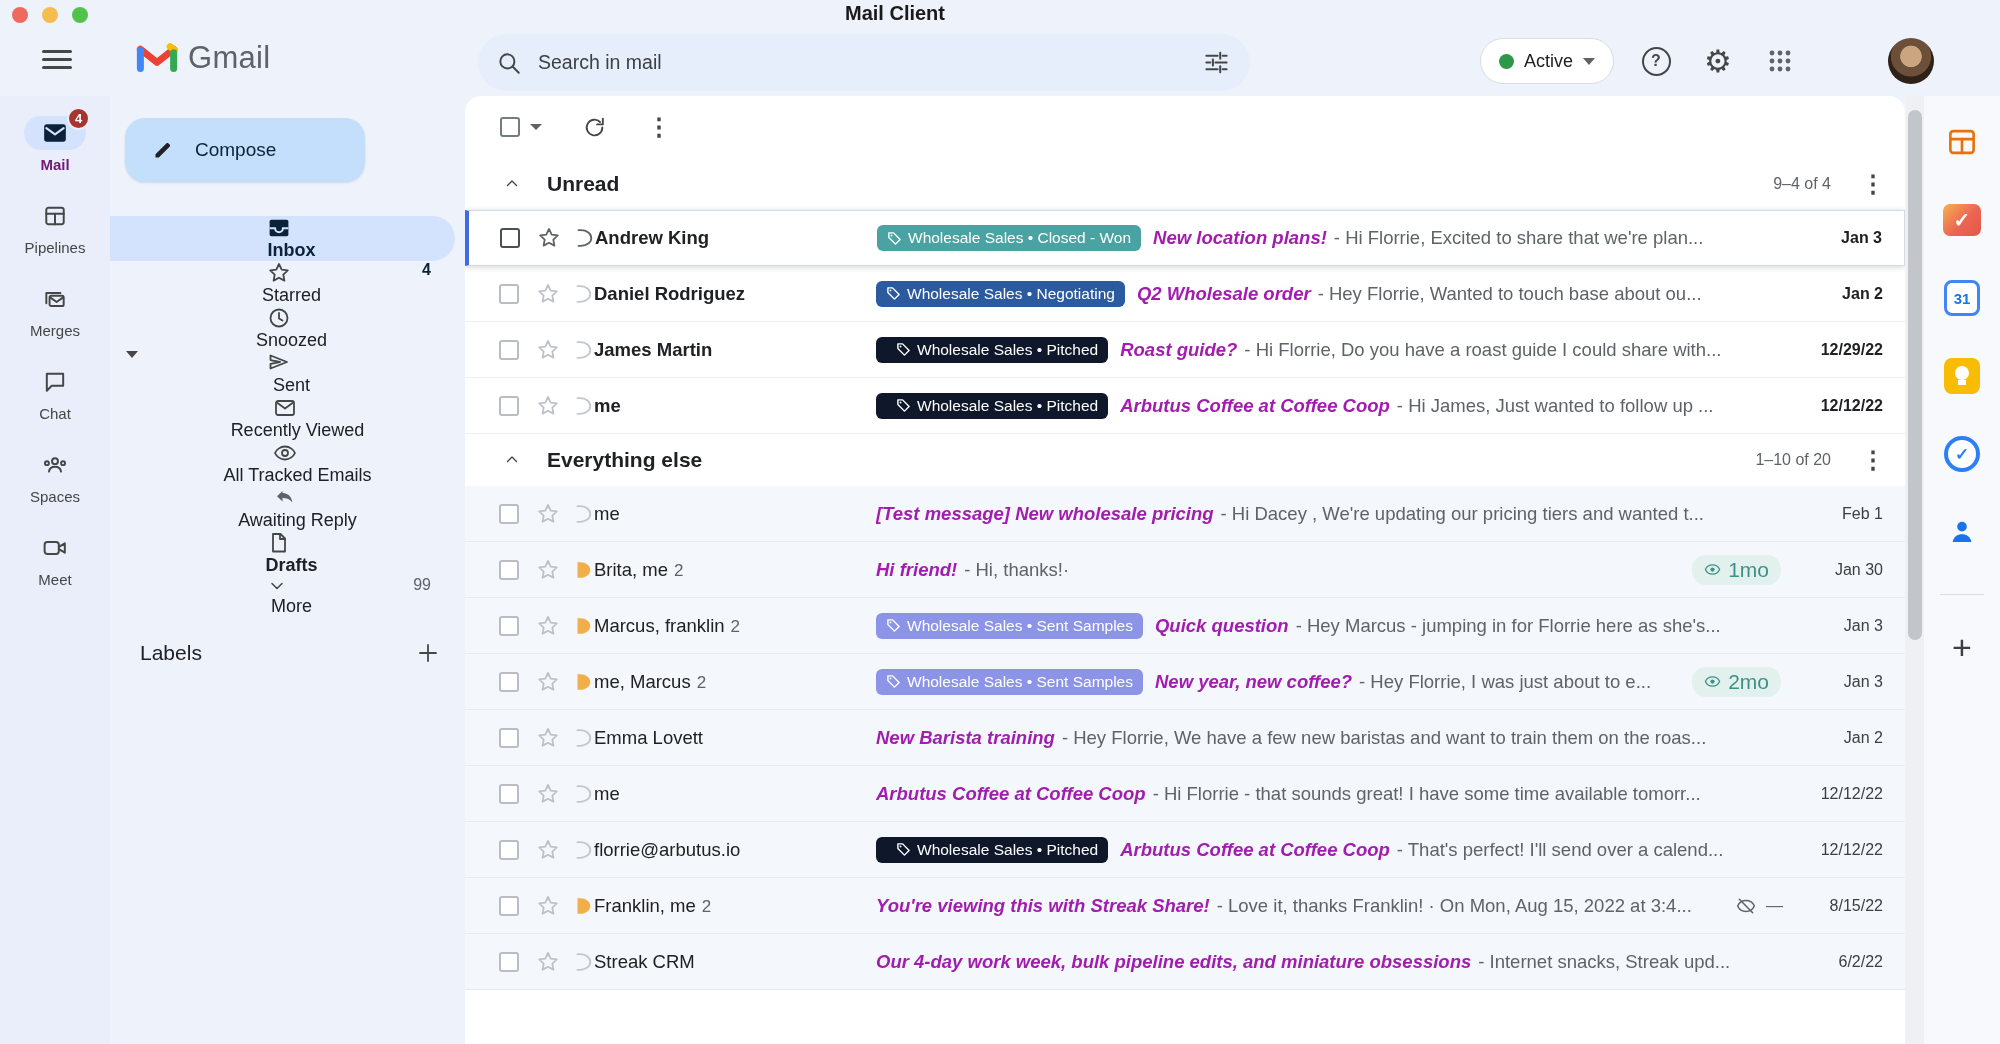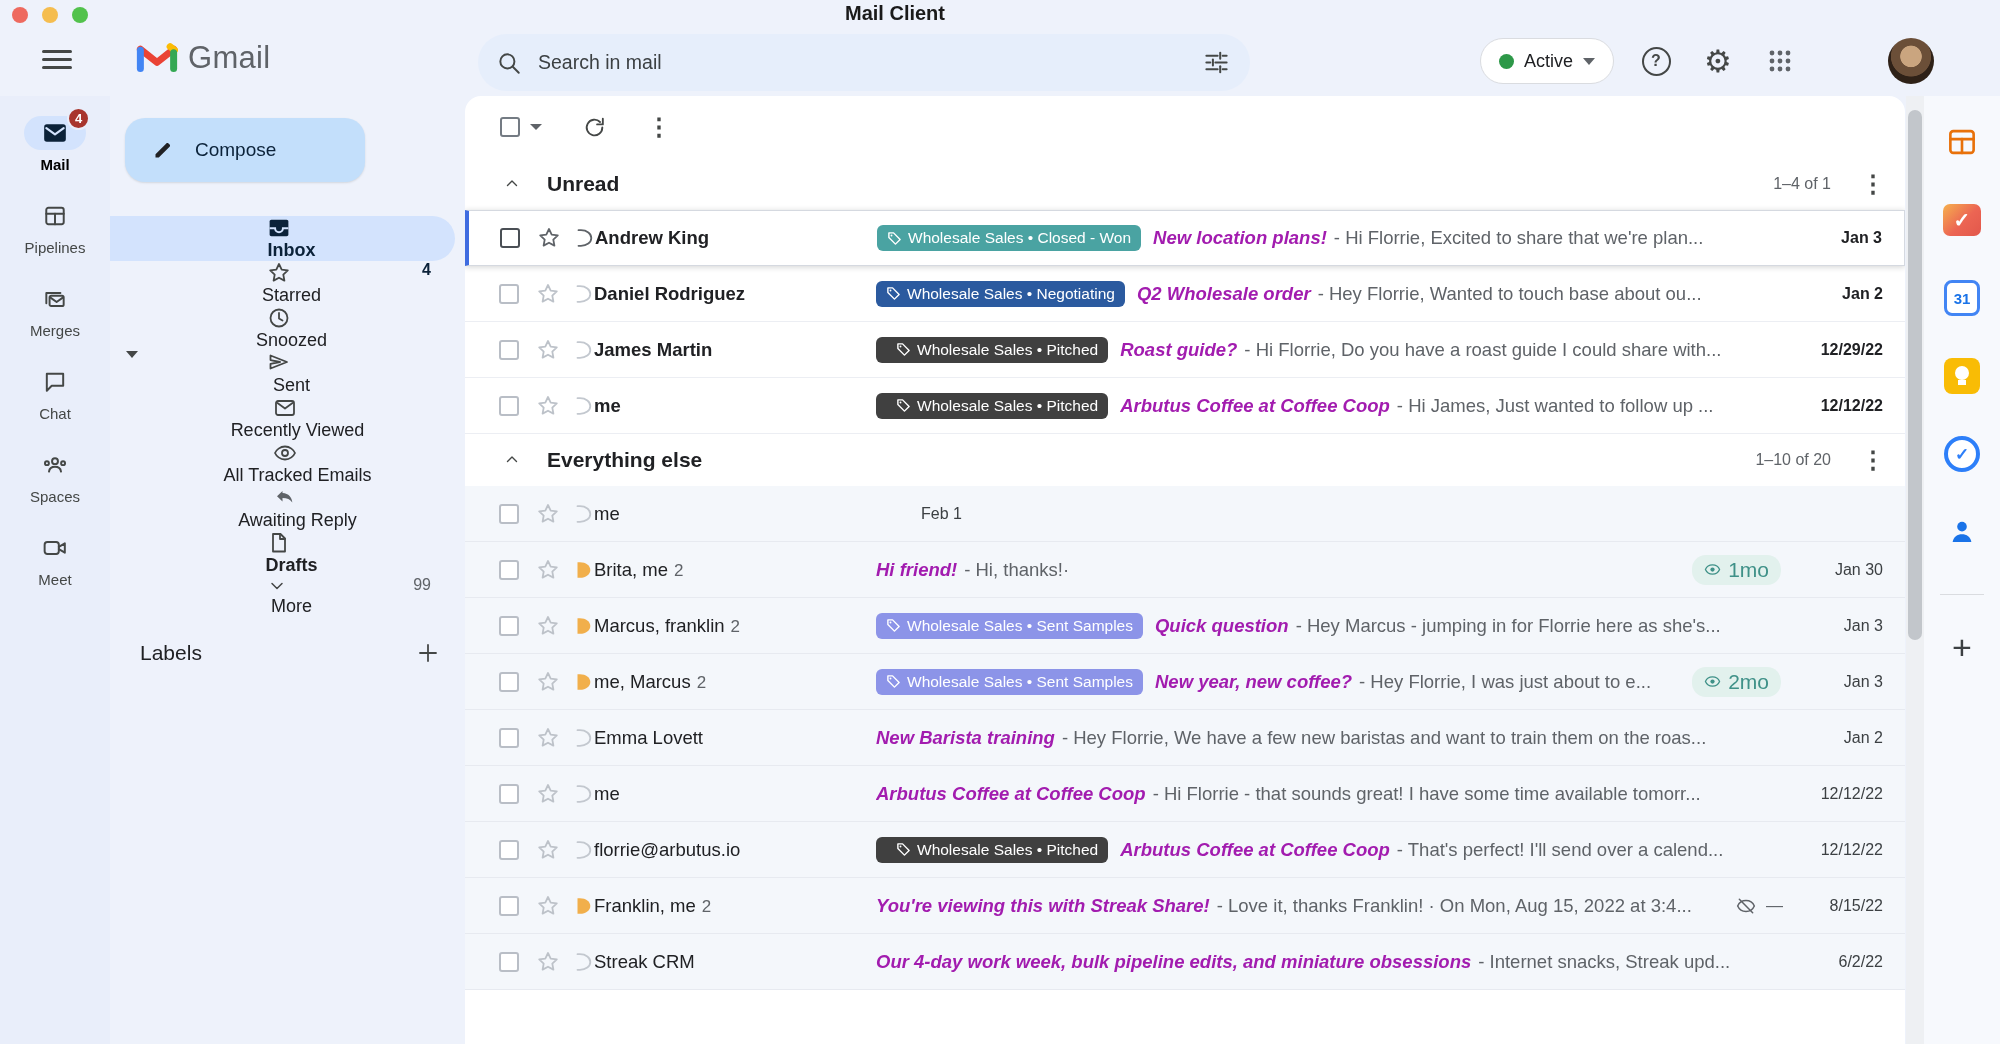--- a/index.html
+++ b/index.html
@@ -34,21 +34,21 @@
   .gear-glyph::before { content:"⚙"; font-size:31px; color:#444746; }
   .avatar { width:46px; height:46px; border-radius:50%; margin-left:88px; background:radial-gradient(circle at 50% 40%, #caa57f 0 29%, #6b4f38 31% 55%, #2e2117 57%); cursor:pointer; }
 
   
   .rail { position:absolute; left:0; top:96px; bottom:0; width:110px; background:#e9eefa; }
   .rail-item { width:100%; margin-top:26px; display:flex; flex-direction:column; align-items:center; cursor:pointer; }
   .rail-item:first-child { margin-top:20px; }
   .rail-pill { width:62px; height:34px; border-radius:17px; display:flex; align-items:center; justify-content:center; position:relative; color:#444746; }
   .rail-item.active .rail-pill { background:#d3e3fd; color:#0b2239; }
   .rail-label { margin-top:6px; font-size:15px; color:#444746; }
-  .rail-item.active .rail-label { font-weight:700; color:#000000; }
+  .rail-item.active .rail-label { font-weight:700; color:#701a75; }
   .rail-badge { position:absolute; top:-9px; right:-4px; min-width:23px; height:23px; border-radius:12px; background:#a8352d; color:#fff; font-size:13px; font-weight:700; display:flex; align-items:center; justify-content:center; border:2px solid #e9eefa; }
 
   
   .sidebar { position:absolute; left:110px; top:96px; bottom:0; width:355px; }
   .compose { position:absolute; left:15px; top:22px; width:240px; height:64px; border-radius:20px; background:#c3dffb; display:flex; align-items:center; padding-left:26px; gap:20px; cursor:pointer; box-shadow:0 1px 2px rgba(60,64,67,.15); }
   .compose-label { font-size:19px; font-weight:500; color:#0b2239; }
   .nav-list { position:absolute; top:120px; left:0; right:10px; }
   .nav-row { height:45px; display:flex; align-items:center; padding:0 24px 0 42px; border-radius:0 23px 23px 0; font-size:18px; color:#202124; position:relative; cursor:pointer;flex-direction:column; }
   .nav-row .nicon { width:26px; margin-right:24px; display:flex; color:#444746; flex:none; }
   .nav-row.active { background:#d3e3fd; font-weight:700; color:#0b2239; }
@@ -82,21 +82,21 @@
   .star { margin-left:17px; color:#bdc2c9; display:flex; flex:none; }
   .row.selected .star, .row.selected .pennant { color:#5f6368; }
   .pennant { margin-left:12px; color:#c3c8cf; display:flex; flex:none; }
   .pennant.orange svg path { fill:#f1af4b; stroke:none; }
   .sender { width:282px; flex:none; margin-left:0; font-size:18.5px; color:#202124; white-space:nowrap; overflow:hidden; }
   .unread .sender { font-weight:700; }
   .scount { color:#5f6368; font-size:17px; font-weight:400; margin-left:6px; }
   .badge { flex:none; display:inline-flex; align-items:center; gap:6px; color:#fff; font-size:15.5px; font-weight:500; border-radius:6px; padding:4px 10px; margin-right:12px; cursor:pointer; }
   .badge-teal { background:#4aa3a2; }
   .badge-navy { background:#2b5a9f; }
-  .badge-indigo { background:#404040;padding-left:20px; }
+  .badge-indigo { background:#0f172a;padding-left:20px; }
   .badge-peri { background:#8c94e8; }
   .line { flex:1; white-space:nowrap; overflow:hidden; text-overflow:ellipsis; font-size:18.5px; }
   .subject { font-weight:700; color:#a21caf;font-style:italic; }
   .snippet { color:#5f6368; margin-left:7px; }
   .viewpill { flex:none; display:flex; align-items:center; gap:7px; background:#e2f1ed; color:#3f9188; border-radius:14px; padding:3px 12px; font-size:21px; font-weight:500; margin:0 16px 0 10px; }
   .eyeoff-wrap { flex:none; display:flex; align-items:center; gap:10px; color:#5f6368; margin:0 14px 0 10px; font-size:17px; }
   .date { flex:none; min-width:86px; text-align:right; font-size:16px; color:#202124; margin-right:6px; }
   .unread .date { font-weight:700; }
   .read .date { color:#3c4043; }
 
@@ -390,21 +390,21 @@
     <span class="tb-ic dots-v"></span>
   </div>
 
   <div class="section-hdr">
     <span class="chev">
       <svg width="18" height="18" viewBox="0 0 24 24" style="color:#444746">
           <path class="stroke" d="M6 14l6-6 6 6" stroke-width="2.4"></path>
         </svg>
     </span>
     <span class="section-title">Unread</span>
-    <span class="section-range">1–4 of 1</span>
+    <span class="section-range">9–4 of 4</span>
     <span class="dots-v"></span>
   </div>
 
   <div class="row unread selected">
     <span class="cb"></span>
     <span class="star">
         <svg width="24" height="24" viewBox="0 0 24 24">
           <path class="stroke" d="M12 3l2.7 5.6 6.1.8-4.5 4.2 1.1 6-5.4-2.9-5.4 2.9 1.1-6L3.2 9.4l6.1-.8z"></path>
         </svg>
       </span>
@@ -514,20 +514,21 @@
         <svg width="24" height="24" viewBox="0 0 24 24">
           <path class="stroke" d="M12 3l2.7 5.6 6.1.8-4.5 4.2 1.1 6-5.4-2.9-5.4 2.9 1.1-6L3.2 9.4l6.1-.8z"></path>
         </svg>
       </span>
     <span class="pennant">
         <svg width="22" height="22" viewBox="0 0 22 22">
           <path class="stroke" d="M5.5 3.2H8c5.8 0 10.3 3.3 10.3 7.8S13.8 18.8 8 18.8H5.5" stroke-width="2"></path>
         </svg>
       </span>
     <span class="sender">me</span>
+    <div class="line"><span class="subject">[Test message] New wholesale pricing</span><span class="snippet">- Hi Dacey , We're updating our pricing tiers and wanted t...</span></div>
     <span class="date">Feb 1</span>
   </div>
 
   <div class="row read">
     <span class="cb"></span>
     <span class="star">
         <svg width="24" height="24" viewBox="0 0 24 24">
           <path class="stroke" d="M12 3l2.7 5.6 6.1.8-4.5 4.2 1.1 6-5.4-2.9-5.4 2.9 1.1-6L3.2 9.4l6.1-.8z"></path>
         </svg>
       </span>

